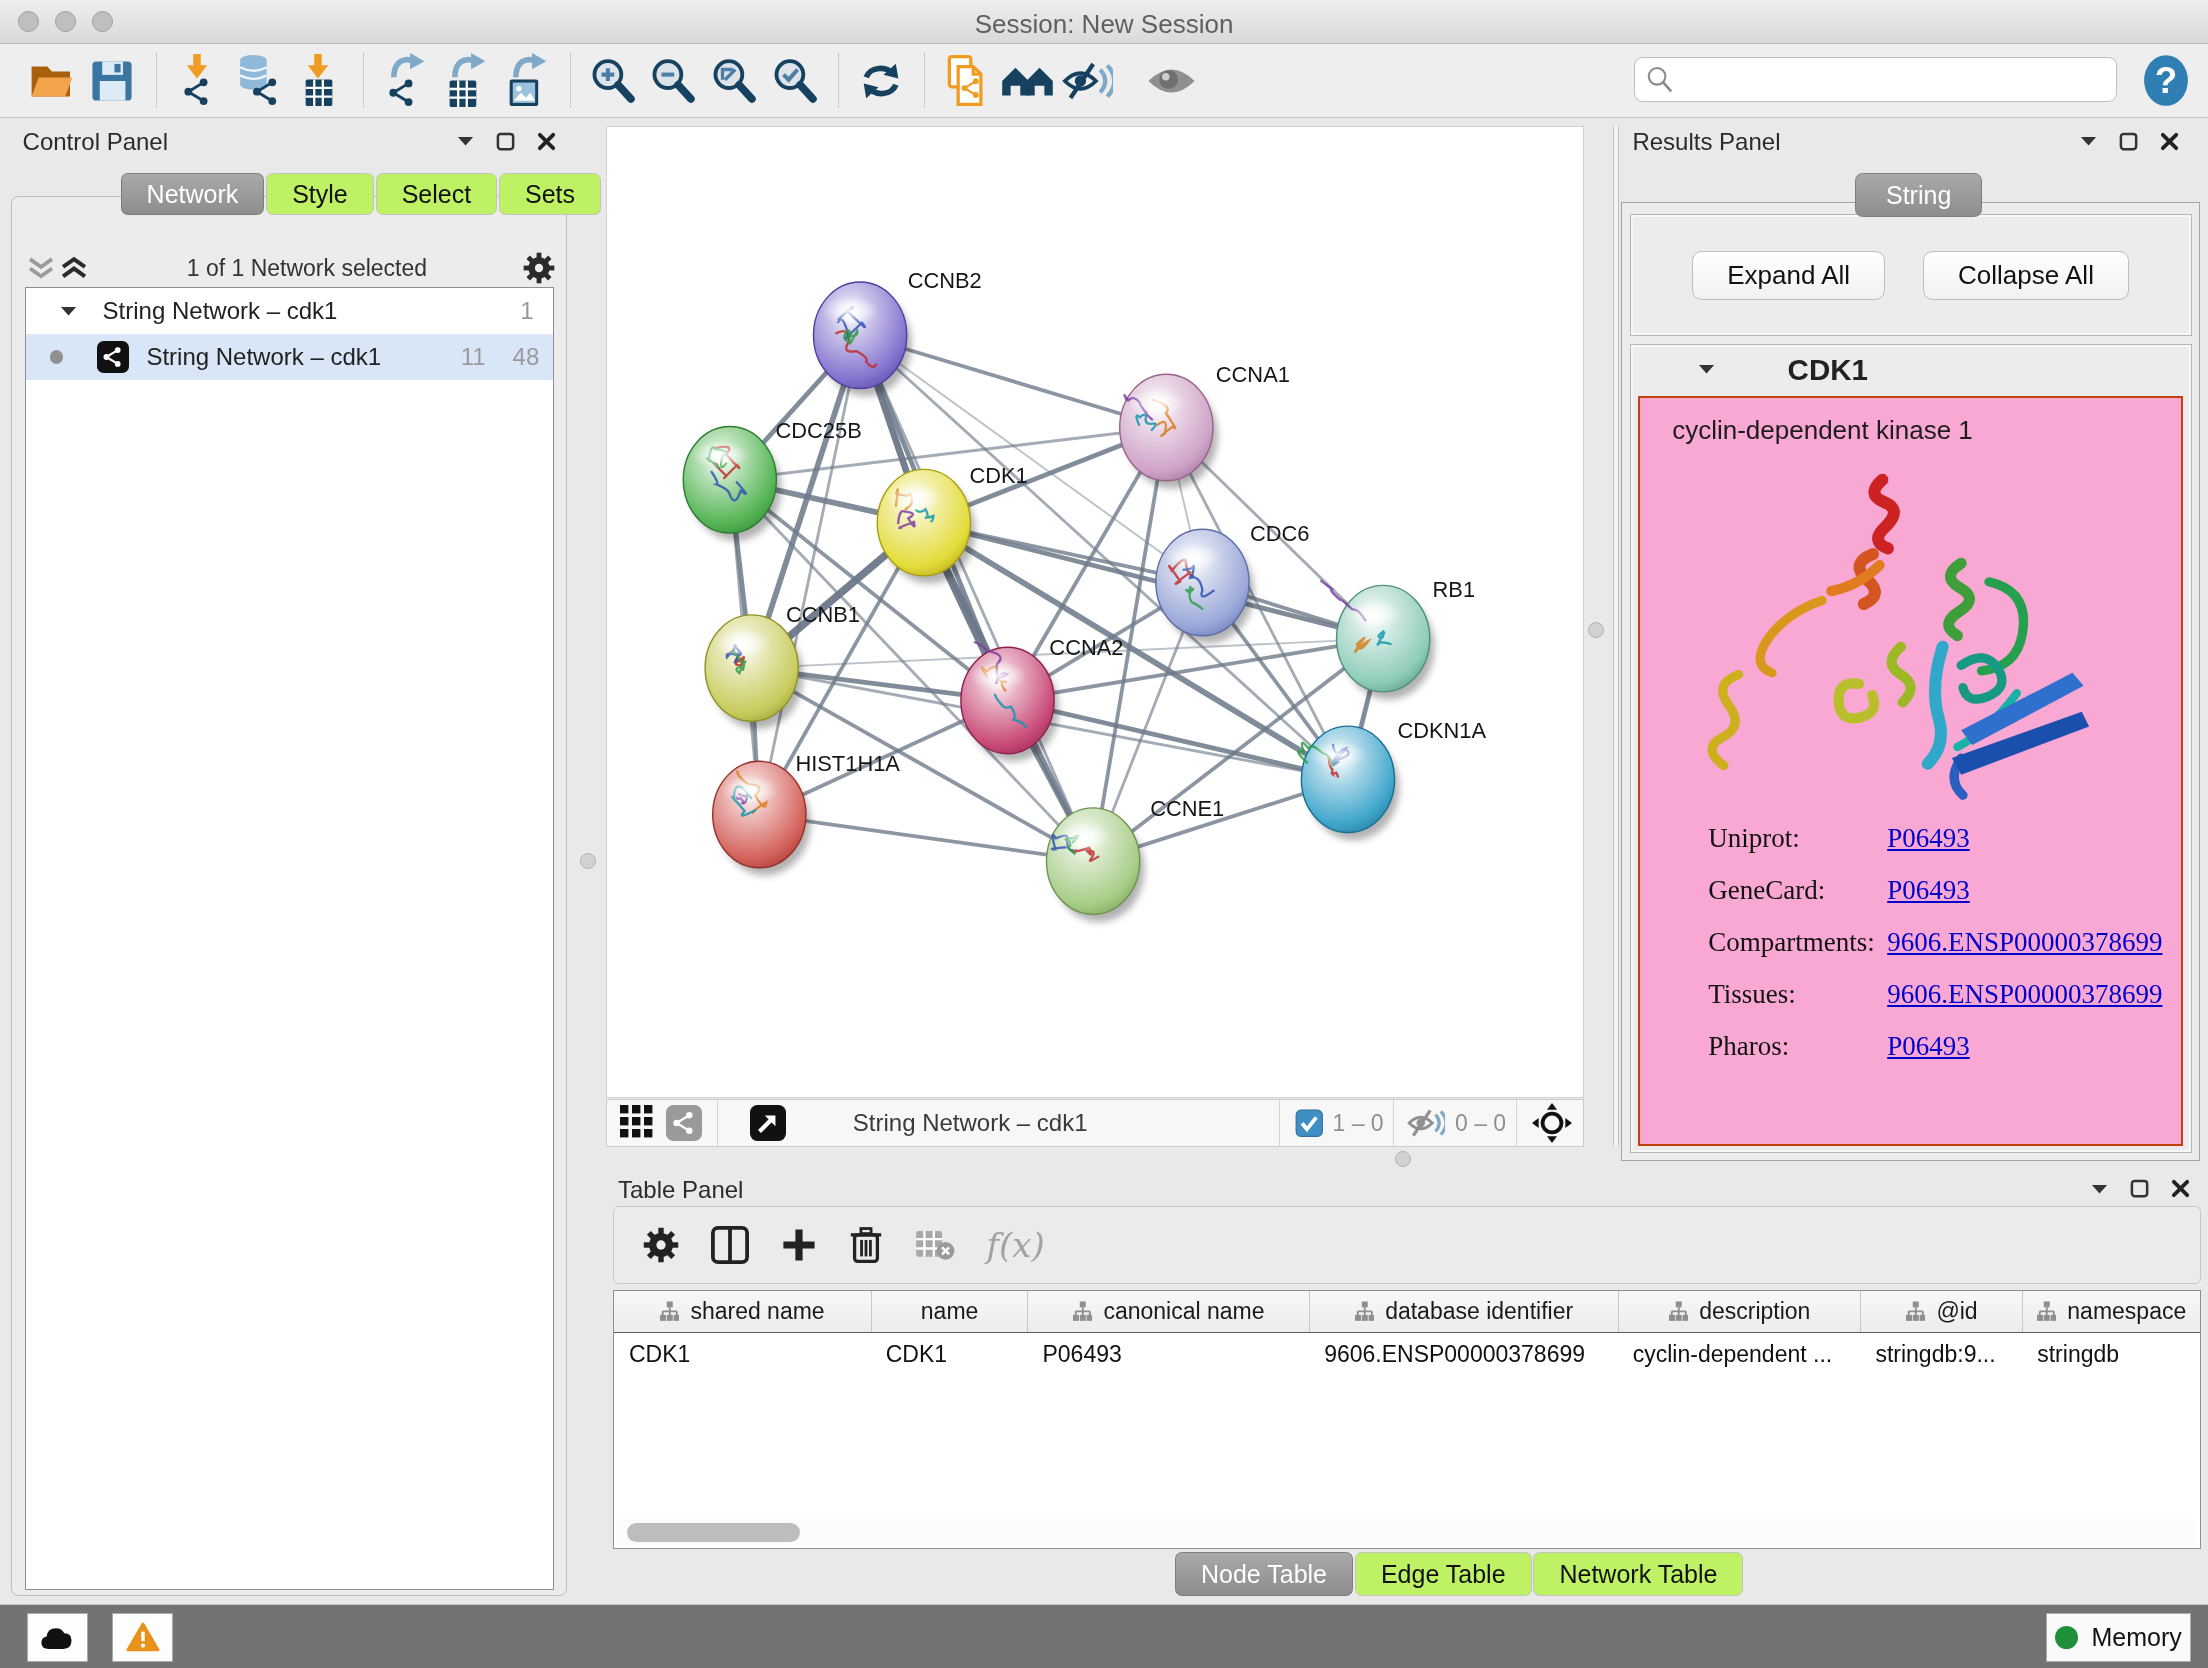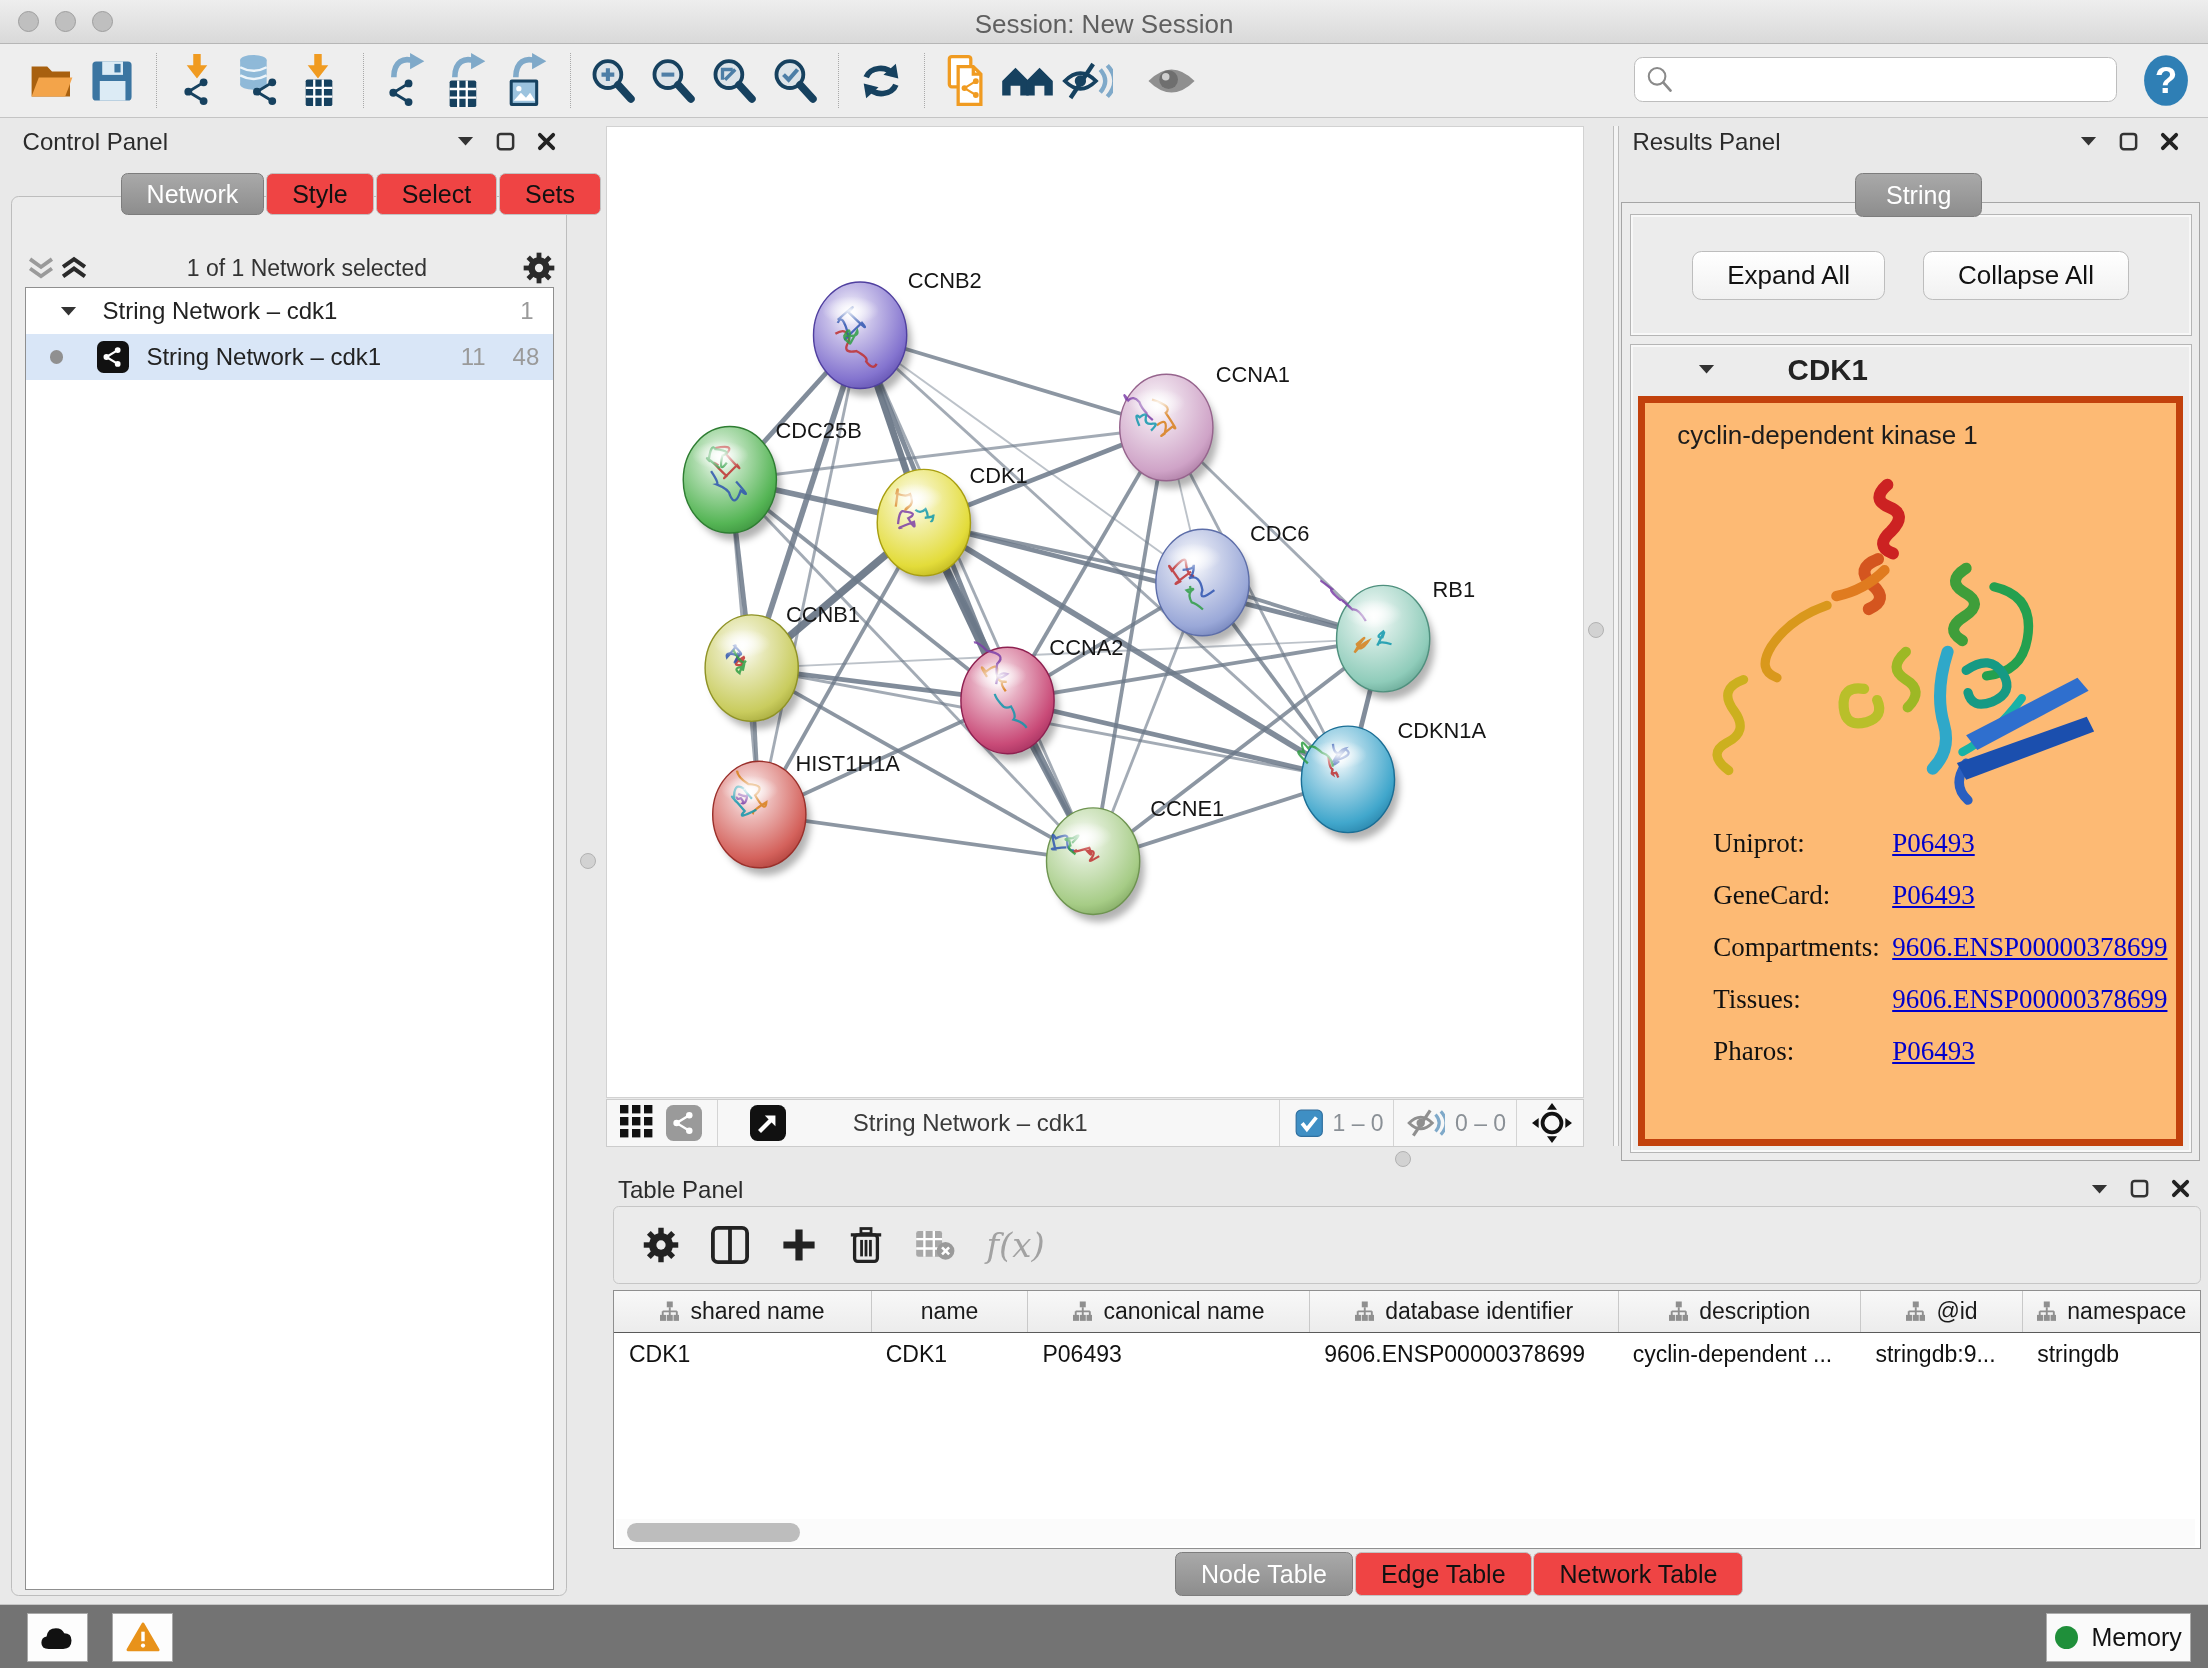--- a/index.html
+++ b/index.html
@@ -22,21 +22,21 @@
   #searchbox { position:absolute; left:1634px; top:13.3px; width:483px; height:45px; background:#ffffff;
     border:1px solid #bdbdbd; border-radius:8.6px; display:flex; align-items:center; padding-left:11.4px; }
   #searchbox input { border:none; outline:none; font-size:23px; width:418px; background:transparent; }
   #helpbtn { position:absolute; left:2142px; top:9.5px; width:49px; height:53px; border:none; background:transparent; }
 
   
   .ptitle { font-size:24px; color:#2b2b2b; }
   .pctl { display:flex; align-items:center; gap:21px; }
   .tabrow { display:flex; }
   .tab { height:42px; padding:0 25px; display:flex; align-items:center; justify-content:center;
-    font-size:25px; background:#ef4444; border:1px solid #c2c2c2; border-radius:6.7px; margin-right:1.9px; color:#111; }
+    font-size:25px; background:#bef264; border:1px solid #c2c2c2; border-radius:6.7px; margin-right:1.9px; color:#111; }
   .tab.sel { background:linear-gradient(#a9a9a9,#8d8d8d); color:#ffffff; border-color:#7d7d7d;margin-left:48px; }
 
   
   #cpanel { position:absolute; left:7.6px; top:124px; width:561px; height:1472px; }
   #cpanel-border { position:absolute; left:3.8px; top:72px; right:1.9px; bottom:0;
     border:1px solid #bdbdbd; border-radius:7.6px; background:#ececec; }
   #ctabs { position:absolute; left:65px; top:49px; }
   #chead { position:absolute; left:17px; top:122px; right:13.3px; height:44px; display:flex; align-items:center; }
   #chead-label { flex:1; text-align:center; font-size:23px; color:#333; }
   #ctree { position:absolute; left:17px; top:163px; right:15px; bottom:5.7px; background:#ffffff; border:1px solid #8f8f8f; }
@@ -64,21 +64,21 @@
     font-size:25px; color:#fff; background:linear-gradient(#a9a9a9,#8d8d8d); border:1px solid #7d7d7d; border-radius:7.6px; z-index:2; }
   #rborder { position:absolute; left:0px; top:78px; right:2.9px; bottom:1.9px; border:1.9px solid #a5a5a5; background:#ececec; }
   #rbox1 { position:absolute; left:7.6px; top:11.4px; right:7.6px; height:122px; border:1.9px solid #b5b5b5;
     box-shadow: inset 0 0 0 1.9px #f8f8f8; display:flex; align-items:center; justify-content:center; gap:38px; }
   .rbtn { height:49px; padding:0 34px; background:linear-gradient(#ffffff,#f1f1f1); border:1px solid #bdbdbd;
     border-radius:9.5px; font-size:26px; color:#111; }
   #rbox2 { position:absolute; left:7.6px; top:141px; right:7.6px; bottom:7.6px; border:1.9px solid #b5b5b5;
     box-shadow: inset 0 0 0 1.9px #f8f8f8; }
   #rsechead { height:49px; display:flex; align-items:center; }
   #rgene { font-size:29.5px; font-weight:bold; margin-left:72px; }
-  #rcontent { position:absolute; left:7.6px; top:51px; right:7.6px; bottom:5.7px; border:7px solid #c2410c; background:#fdba74; }
+  #rcontent { position:absolute; left:7.6px; top:51px; right:7.6px; bottom:5.7px; border:2px solid #c2410c; background:#f9a8d4; }
   #rdesc { font-size:26px; color:#1c1c1c; margin:17px 0 0 32px; }
   #xl-title { font-family:"Liberation Serif", serif; font-weight:bold; font-size:28.5px; margin:13.3px 0 5.7px 51px; }
   .xrow { display:flex; font-family:"Liberation Serif", serif; font-size:27px; margin:0 0 21px 68px; }
   .xlabel { width:179px; color:#111; }
   .xlink { color:#0000cc; text-decoration:underline; }
 
   
   #tpanel-title { position:absolute; left:618px; top:1176px; }
   #ttools { position:absolute; left:613px; top:1206px; width:1588px; height:78px; background:#ebebeb;
     border:1px solid #c6c6c6; border-radius:5.7px; display:flex; align-items:center; gap:32px; padding-left:28.5px; }

